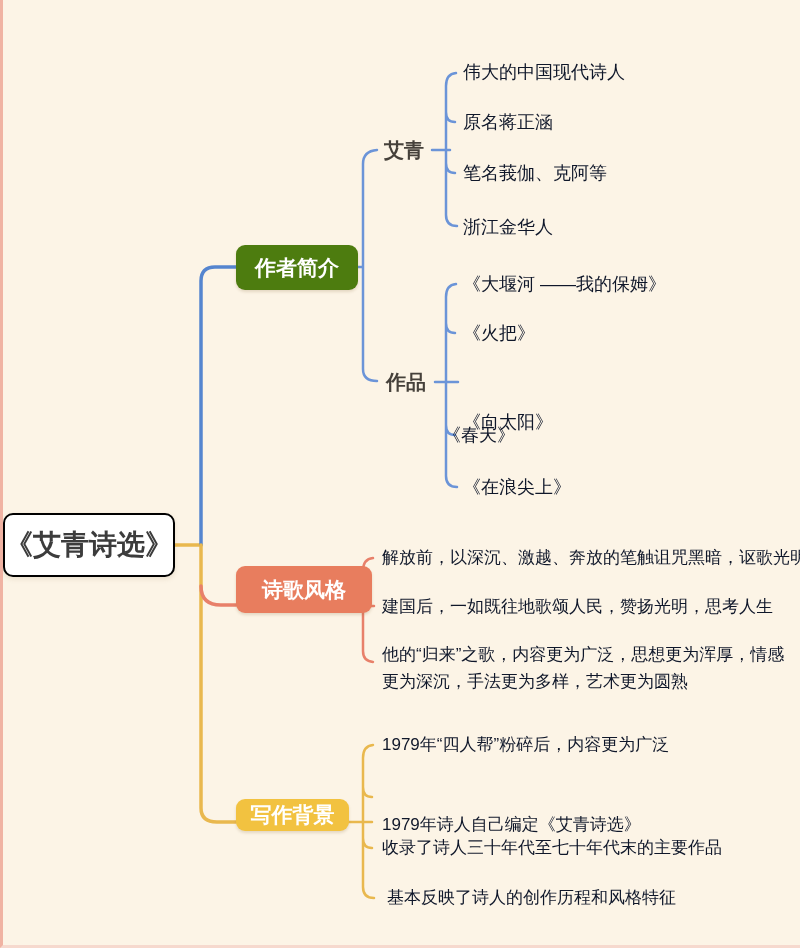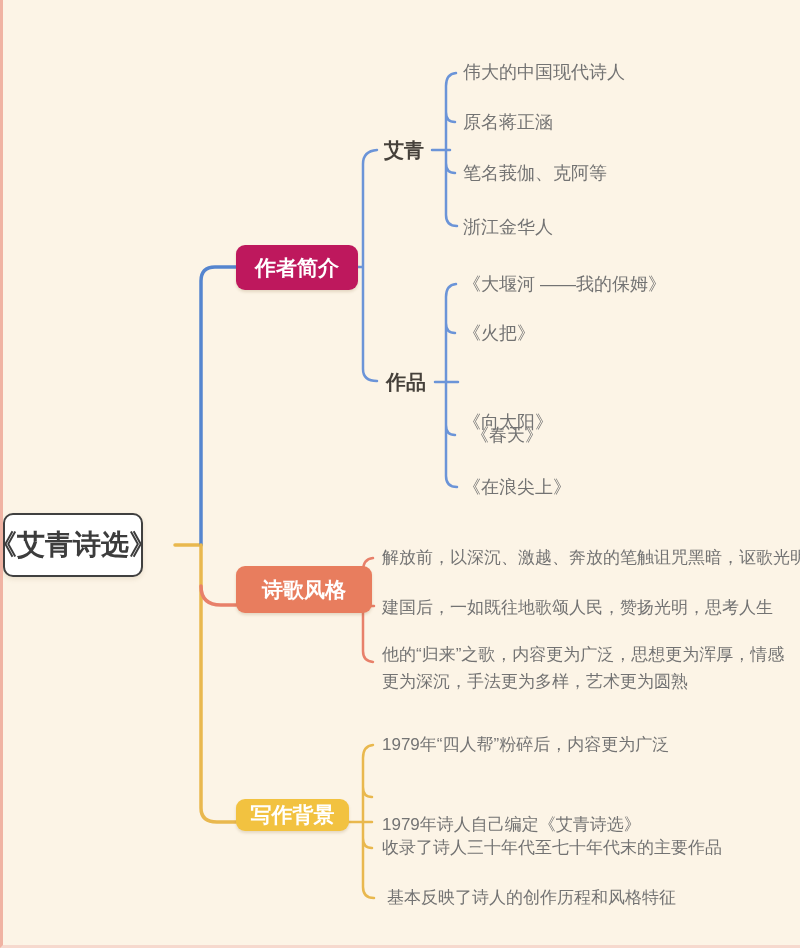--- a/index.html
+++ b/index.html
@@ -8,42 +8,42 @@
     width:800px;height:948px;
     background:#fcf4e6;
     border-left:3px solid #f0b3a3;
     border-bottom:3px solid #f6d9ce;
     box-sizing:border-box;
     overflow:hidden;
     font-family:"Liberation Sans","DejaVu Sans",sans-serif;
   }
   .connector-layer{position:absolute;left:0;top:0;width:800px;height:948px;}
   .root-node{
-    position:absolute;left:0px;top:513px;width:140px;height:64px;
-    background:#ffffff;border:2px solid #404040;border-radius:10px;
+    position:absolute;left:0px;top:513px;width:172px;height:64px;
+    background:#ffffff;border:2px solid #000000;border-radius:10px;
     display:flex;align-items:center;justify-content:center;
     font-size:28px;font-weight:700;color:#3c3c3c;
     box-shadow:0 2px 5px rgba(150,130,90,.18);
     box-sizing:border-box;white-space:nowrap;
   }
   .branch-node{
     position:absolute;display:flex;align-items:center;justify-content:center;
     color:#ffffff;font-size:21px;font-weight:600;border-radius:9px;
     box-shadow:0 2px 3px rgba(120,90,40,.18);white-space:nowrap;box-sizing:border-box;
   }
-  .branch-author{left:233px;top:245px;width:122px;height:45px;background:#be185d;}
+  .branch-author{left:233px;top:245px;width:122px;height:45px;background:#4d7c0f;}
   .branch-style{left:233px;top:566px;width:136px;height:47px;background:#e87d5e;}
   .branch-bg{left:233px;top:799px;width:113px;height:32px;background:#f2c240;}
   .subnode{
     position:absolute;transform:translateY(-50%);
     font-size:20px;font-weight:700;color:#45403a;white-space:nowrap;
   }
   .leaf{
     position:absolute;transform:translateY(-50%);
-    font-size:17px;color:#737373;white-space:nowrap;line-height:1.35;
+    font-size:17px;color:#0f172a;white-space:nowrap;line-height:1.35;
   }
   .leaf--blue{font-size:18px;}
   .leaf--wrap{white-space:normal;width:415px;line-height:1.6;}
 </style>
 </head>
 <body>
 
 <div class="canvas">
 
   <svg class="connector-layer" viewBox="0 0 800 948" fill="none">
@@ -77,25 +77,25 @@
   <div class="subnode" style="left:383px;top:382px;">作品</div>
 
   <div class="leaf leaf--blue" style="left:460px;top:72px;">伟大的中国现代诗人</div>
   <div class="leaf leaf--blue" style="left:460px;top:122px;">原名蒋正涵</div>
   <div class="leaf leaf--blue" style="left:460px;top:173px;">笔名莪伽、克阿等</div>
   <div class="leaf leaf--blue" style="left:460px;top:227px;">浙江金华人</div>
 
   <div class="leaf leaf--blue" style="left:460px;top:284px;">《大堰河 ——我的保姆》</div>
   <div class="leaf leaf--blue" style="left:460px;top:333px;">《火把》</div>
   <div class="leaf leaf--blue" style="left:460px;top:385px;margin-top:37px;">《向太阳》</div>
-  <div class="leaf leaf--blue" style="left:468px;top:435px;text-align:center;">《春天》</div>
+  <div class="leaf leaf--blue" style="left:440px;top:435px;text-align:center;">《春天》</div>
   <div class="leaf leaf--blue" style="left:460px;top:487px;">《在浪尖上》</div>
 
   <div class="leaf" style="left:379px;top:558px;">解放前，以深沉、激越、奔放的笔触诅咒黑暗，讴歌光明</div>
-  <div class="leaf" style="left:379px;top:608px;">建国后，一如既往地歌颂人民，赞扬光明，思考人生</div>
+  <div class="leaf" style="left:379px;top:608px;font-family:Liberation Mono, monospace;">建国后，一如既往地歌颂人民，赞扬光明，思考人生</div>
   <div class="leaf leaf--wrap" style="left:379px;top:668px;">他的“归来”之歌，内容更为广泛，思想更为浑厚，情感更为深沉，手法更为多样，艺术更为圆熟</div>
 
   <div class="leaf" style="left:379px;top:745px;">1979年“四人帮”粉碎后，内容更为广泛</div>
   <div class="leaf" style="left:379px;top:797px;margin-top:28px;">1979年诗人自己编定《艾青诗选》</div>
   <div class="leaf" style="left:379px;top:848px;">收录了诗人三十年代至七十年代末的主要作品</div>
   <div class="leaf" style="left:384px;top:898px;">基本反映了诗人的创作历程和风格特征</div>
 
 </div>
 
 </body></html>

